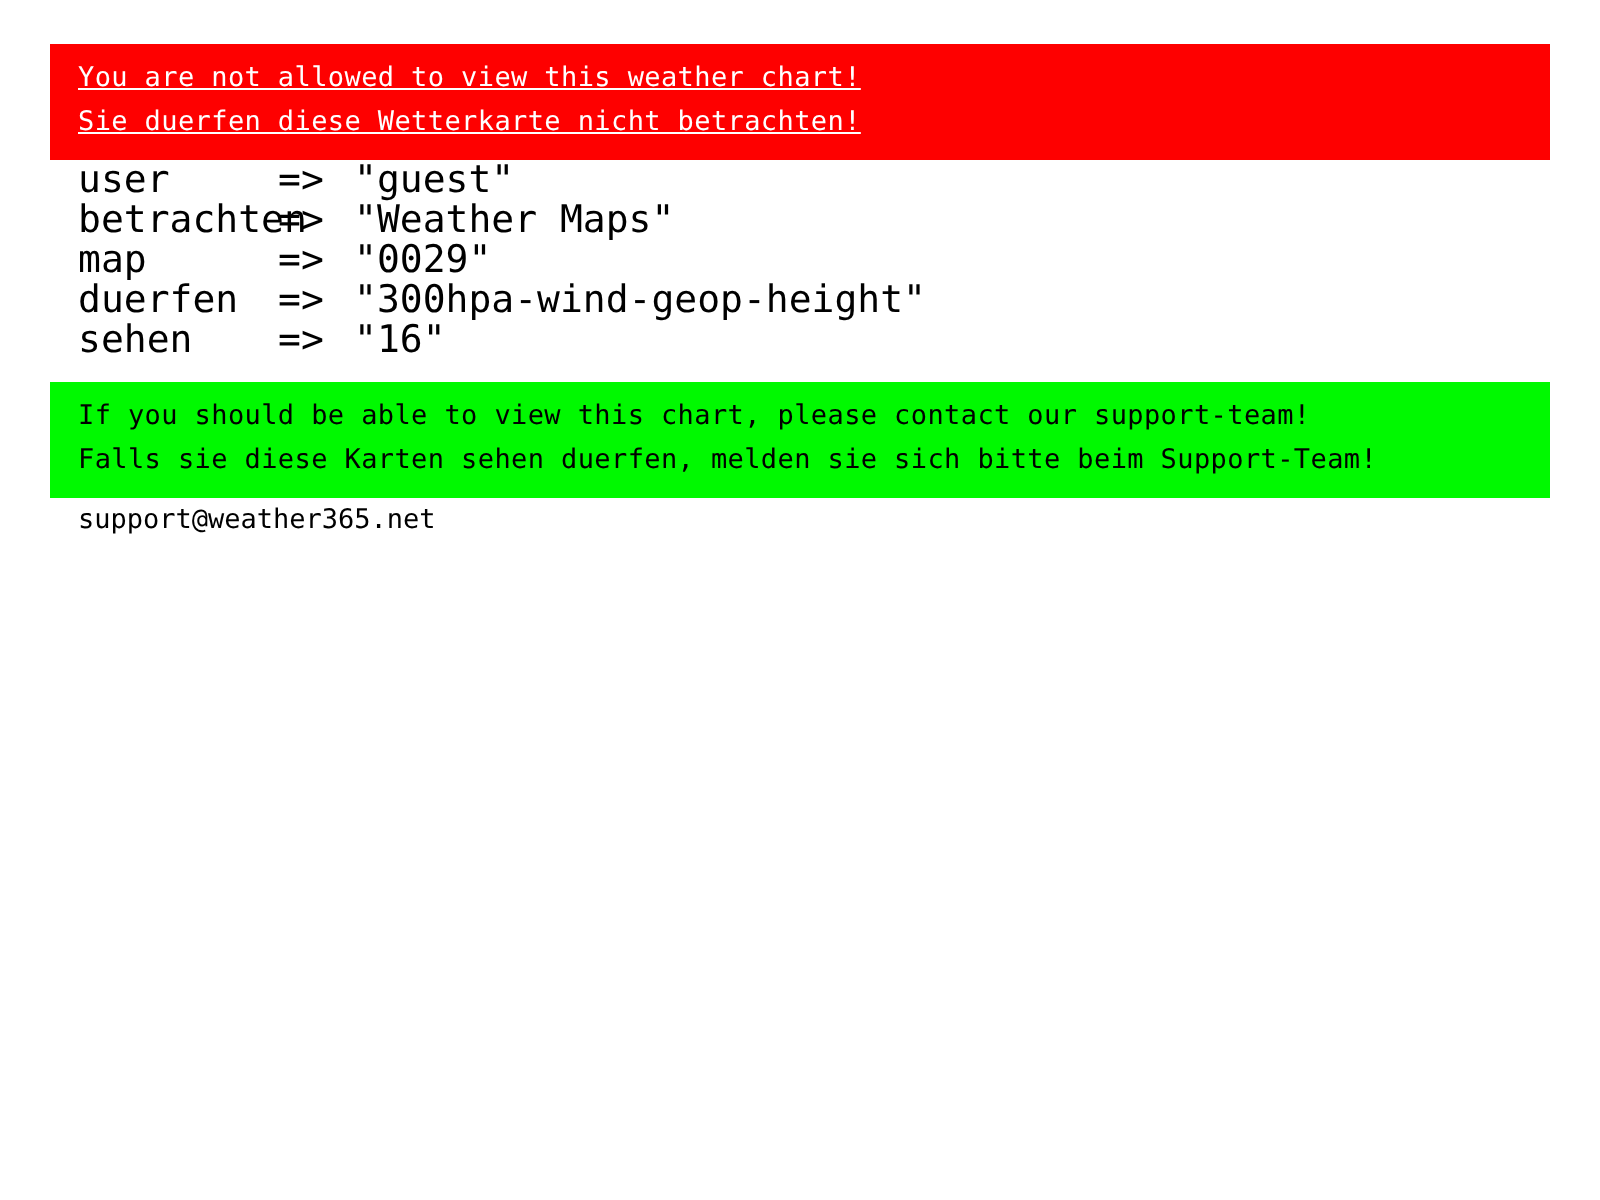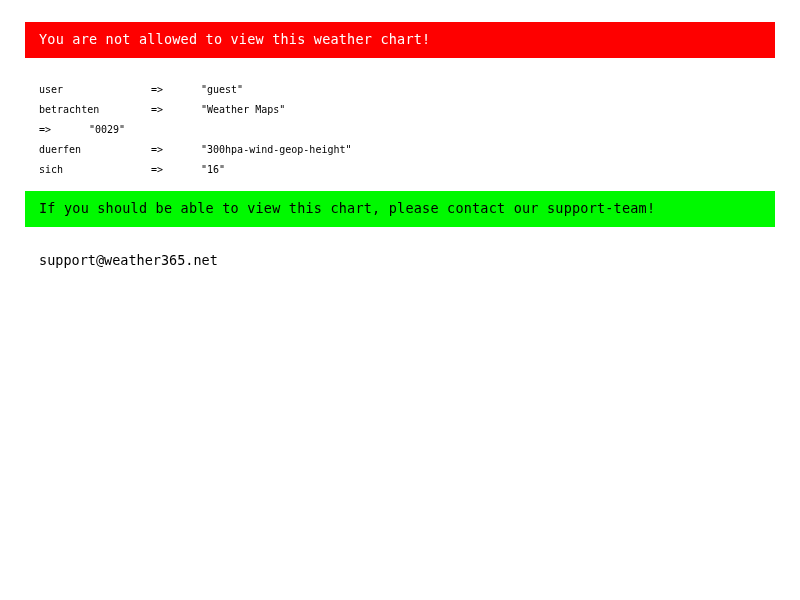--- a/index.html
+++ b/index.html
@@ -27,42 +27,42 @@
     box-sizing: border-box;
     padding: 6px 14px 8px 14px;
     line-height: 22px;
     font-size: 13.5px;
     letter-spacing: 0.2px;
   }
   .banner-deny {
     top: 22px;
     background: #fe0000;
     color: #ffffff;
+    text-decoration: underline;
   }
   .banner-info {
     top: 191px;
     background: #00f900;
     color: #000000;
   }
   .banner-line {
     white-space: pre;
   }
   .params {
     position: absolute;
     left: 39px;
     top: 80px;
     width: 720px;
   }
   .param-row {
     display: flex;
     height: 20px;
     line-height: 20px;
-    font-size: 10px;
+    font-size: 19px;
     white-space: pre;
-    gap: 12px;
   }
   .param-key {
     width: 100px;
     flex: 0 0 100px;
   }
   .param-arrow {
     width: 38px;
     flex: 0 0 38px;
   }
   .param-val {
@@ -85,50 +85,53 @@
     text-align: center;
   }
 </style>
 </head>
 <body>
 
 <div class="page">
 
   <div class="banner banner-deny">
     <div class="banner-line">You are not allowed to view this weather chart!</div>
+    <div class="banner-line">Sie duerfen diese Wetterkarte nicht betrachten!</div>
   </div>
 
   <div class="params">
     <div class="param-row">
       <span class="param-key">user</span>
       <span class="param-arrow">=&gt;</span>
       <span class="param-val">"guest"</span>
     </div>
     <div class="param-row">
       <span class="param-key">betrachten</span>
       <span class="param-arrow">=&gt;</span>
       <span class="param-val">"Weather Maps"</span>
     </div>
     <div class="param-row">
+      <span class="param-key">map</span>
       <span class="param-arrow">=&gt;</span>
       <span class="param-val">"0029"</span>
     </div>
     <div class="param-row">
       <span class="param-key">duerfen</span>
       <span class="param-arrow">=&gt;</span>
       <span class="param-val">"300hpa-wind-geop-height"</span>
     </div>
     <div class="param-row">
-      <span class="param-key">sich</span>
+      <span class="param-key">sehen</span>
       <span class="param-arrow">=&gt;</span>
       <span class="param-val">"16"</span>
     </div>
   </div>
 
   <div class="banner banner-info">
     <div class="banner-line">If you should be able to view this chart, please contact our support-team!</div>
+    <div class="banner-line">Falls sie diese Karten sehen duerfen, melden sie sich bitte beim Support-Team!</div>
   </div>
 
   <div class="footer">
     <a href="#">support@weather365.net</a>
   </div>
 
 </div>
 
 </body></html>

